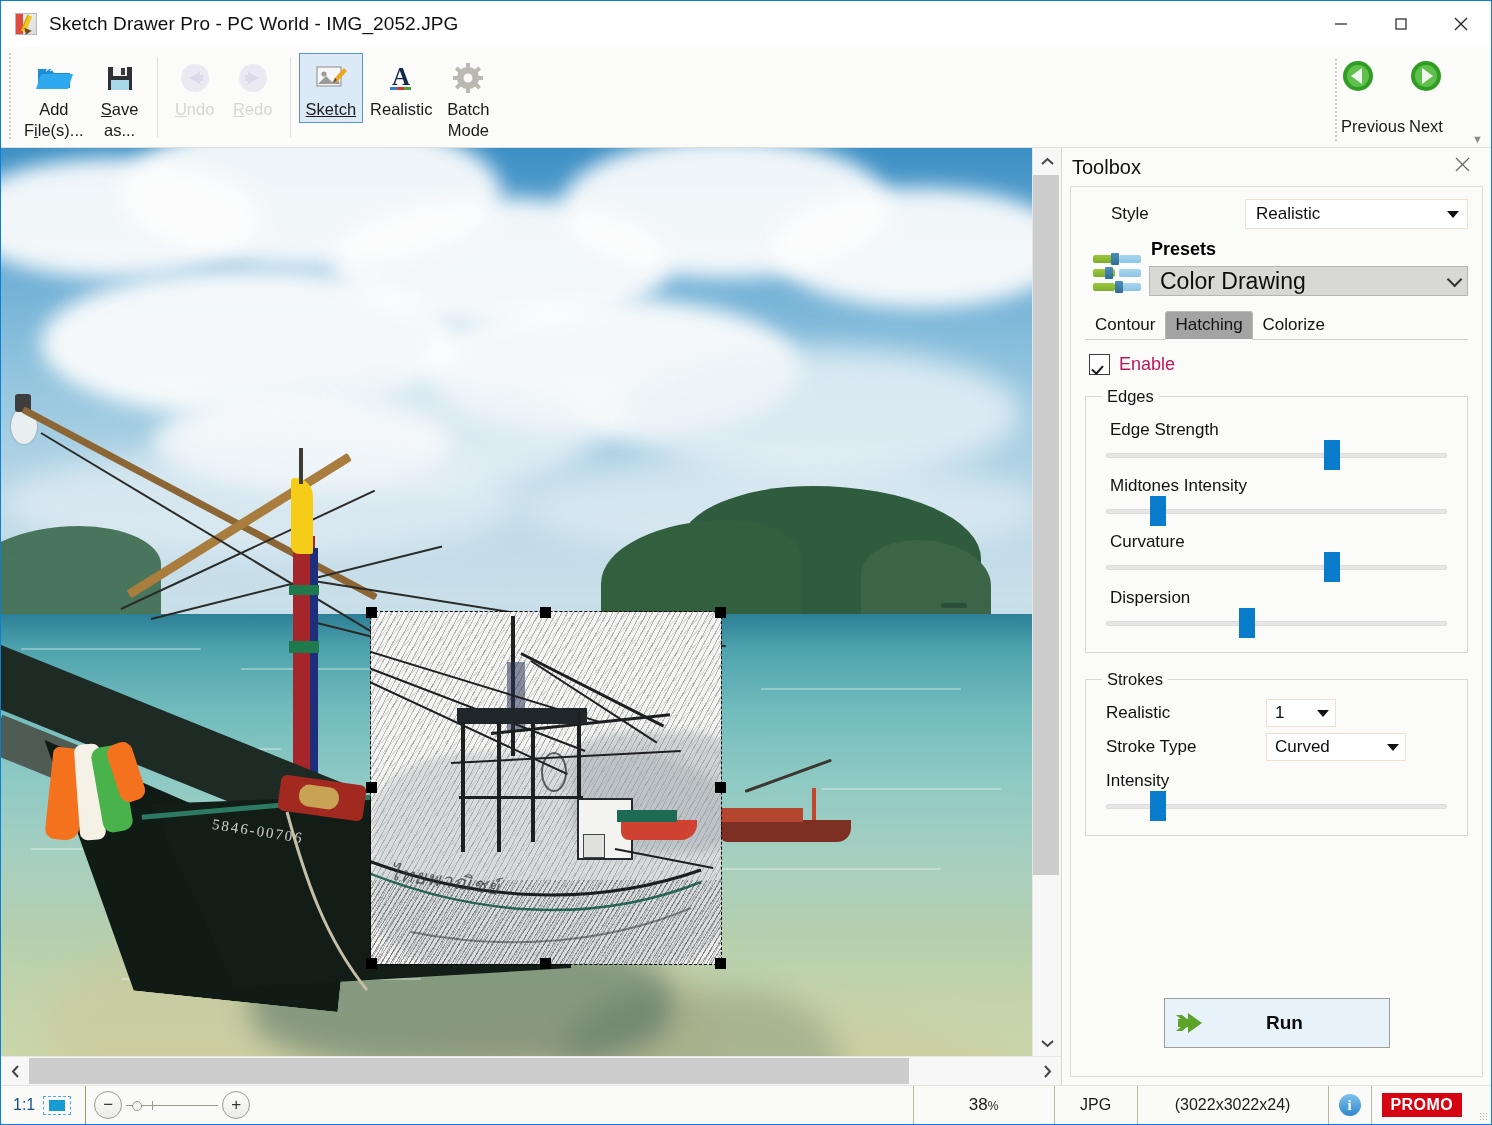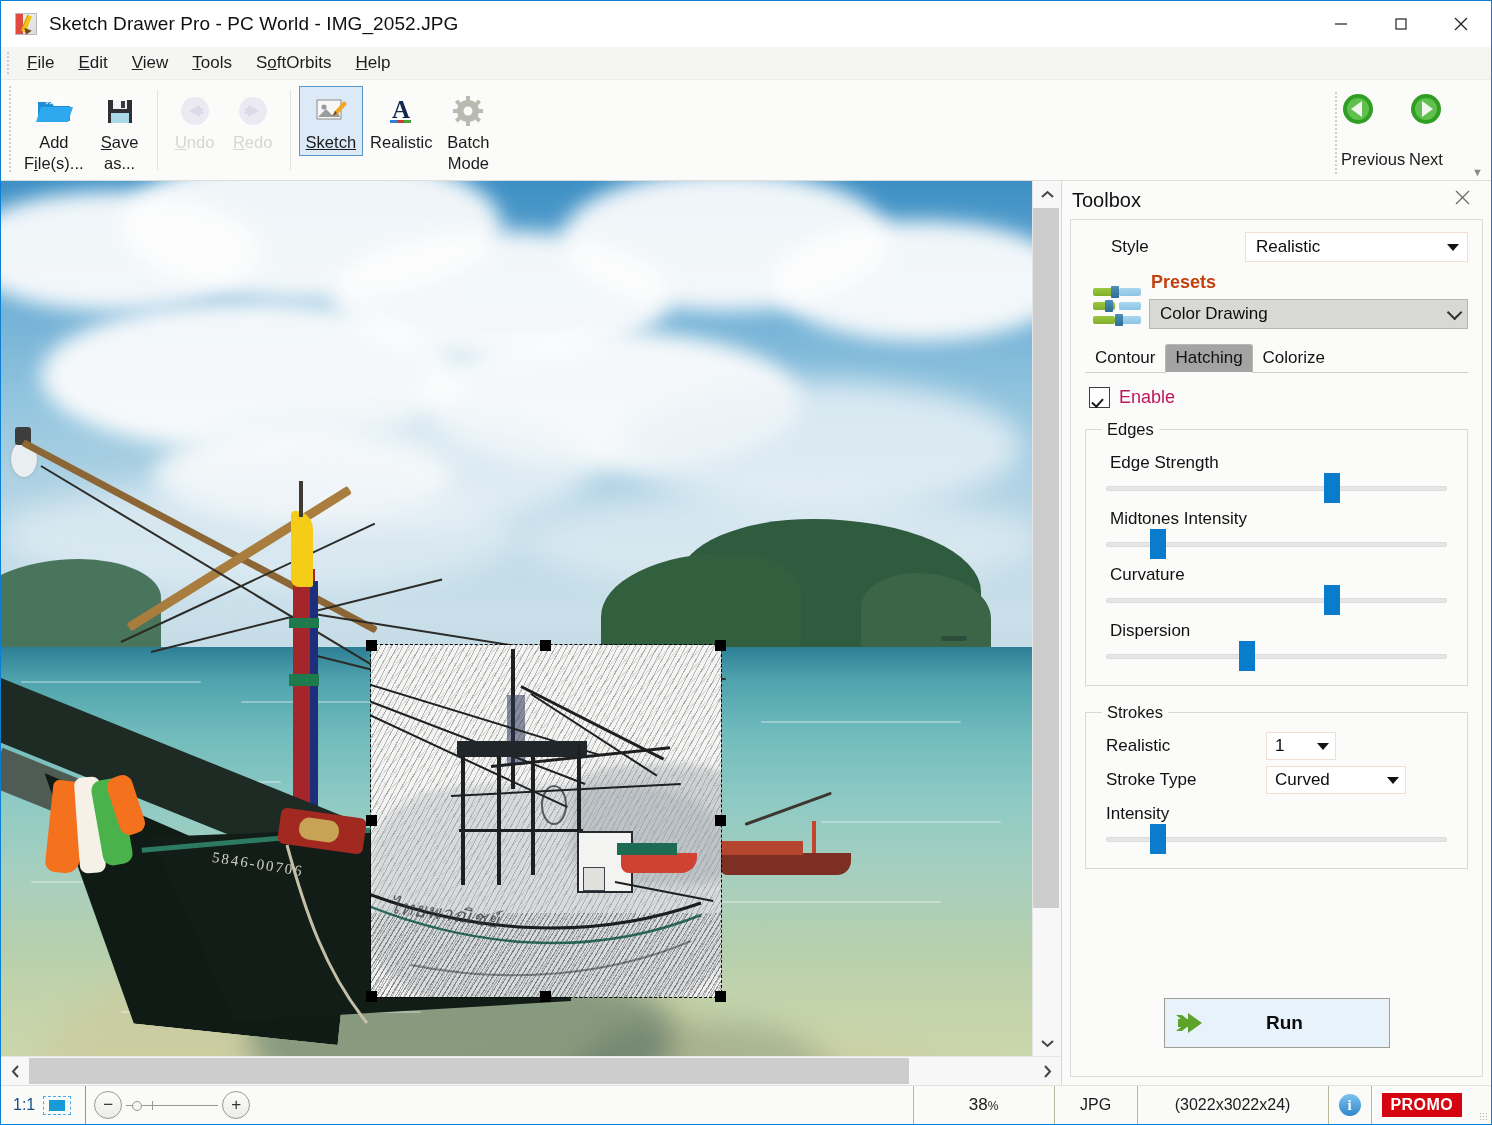--- a/index.html
+++ b/index.html
@@ -157,25 +157,25 @@
     padding:0 8px 0 10px;font-size:17px;color:#0d0d0d;box-sizing:border-box;cursor:default;
   }
   .caret{width:0;height:0;border-left:6px solid transparent;border-right:6px solid transparent;border-top:7px solid #111;}
   .presets-wrap{display:flex;align-items:flex-start;margin-top:2px;}
   .preset-icon{width:52px;height:50px;margin:10px 6px 0 6px;display:flex;flex-direction:column;justify-content:center;gap:3px;}
   .pi-row{height:11px;position:relative;}
   .pi-green{position:absolute;left:2px;top:2px;width:22px;height:8px;background:linear-gradient(180deg,#9cc83f,#7fae2c);border-radius:2px;}
   .pi-blue{position:absolute;right:2px;top:2px;width:22px;height:8px;background:linear-gradient(180deg,#a9d6ef,#8cc4e4);border-radius:2px;}
   .pi-knob{position:absolute;top:0;width:8px;height:12px;background:linear-gradient(180deg,#4e8fb8,#2e6c93);border-radius:1px;}
   .presets-col{flex:1;}
-  .presets-title{font-size:18px;font-weight:bold;color:#c2410c;margin:2px 0 6px 2px;}
+  .presets-title{font-size:18px;font-weight:bold;color:#000000;margin:2px 0 6px 2px;}
   .sel-grey{
     height:30px;border:1px solid #b6b6b2;background:#d8d8d4;
     display:flex;align-items:center;justify-content:space-between;
-    padding:0 9px 0 10px;font-size:17px;color:#0d0d0d;box-sizing:border-box;cursor:default;
+    padding:0 9px 0 10px;font-size:23px;color:#0d0d0d;box-sizing:border-box;cursor:default;
   }
   .chev{width:9px;height:9px;border-right:2px solid #333;border-bottom:2px solid #333;transform:rotate(45deg) translateY(-3px);}
   .tabs{display:flex;align-items:flex-end;margin-top:14px;border-bottom:1px solid #cfcfca;height:28px;}
   .tab{font-size:17px;color:#131313;padding:3px 9px 4px 9px;cursor:default;border:1px solid transparent;border-bottom:none;}
   .tab.sel{background:#a3a3a3;border:1px solid #b9b9b4;border-bottom:1px solid #fbfbfa;border-radius:3px 3px 0 0;margin-bottom:-1px;}
   .enable-row{display:flex;align-items:center;margin:14px 0 4px 4px;}
   .chk{width:19px;height:19px;border:1px solid #3d3d3d;background:#fff;position:relative;margin-right:9px;cursor:default;}
   .chk:after{content:"";position:absolute;left:4px;top:8px;width:5px;height:9px;
     border-right:2px solid #1b1b1b;border-bottom:2px solid #1b1b1b;transform:rotate(42deg);}
   .enable-lbl{font-size:18px;color:#be185d;}
@@ -253,29 +253,20 @@
       </div>
       <div class="close">
         <svg width="18" height="18" viewBox="0 0 18 18">
             <line x1="3" y1="3" x2="15" y2="15" stroke="#222" stroke-width="1.2"></line>
             <line x1="15" y1="3" x2="3" y2="15" stroke="#222" stroke-width="1.2"></line>
           </svg>
       </div>
     </div>
   </div>
 
-  <div class="menubar">
-    <div class="gripper"></div>
-    <div class="menu-item"><u>F</u><span>ile</span></div>
-    <div class="menu-item"><u>E</u><span>dit</span></div>
-    <div class="menu-item"><u>V</u><span>iew</span></div>
-    <div class="menu-item"><u>T</u><span>ools</span></div>
-    <div class="menu-item">S<u>o</u><span>ftOrbits</span></div>
-    <div class="menu-item"><u>H</u><span>elp</span></div>
-  </div>
 
   <div class="ribbon">
     <div class="rib-grip"></div>
 
     <div class="rib-group">
       <div class="tool">
         <div class="ico">
           <svg width="40" height="34" viewBox="0 0 40 34">
             <path d="M4 8 L17 8 L20 12 L36 12 L36 27 L4 27 Z" fill="#1b8fd4"></path>
             <path d="M7 13 L39 13 L34 28 L2 28 Z" fill="#2ea8ef"></path>

